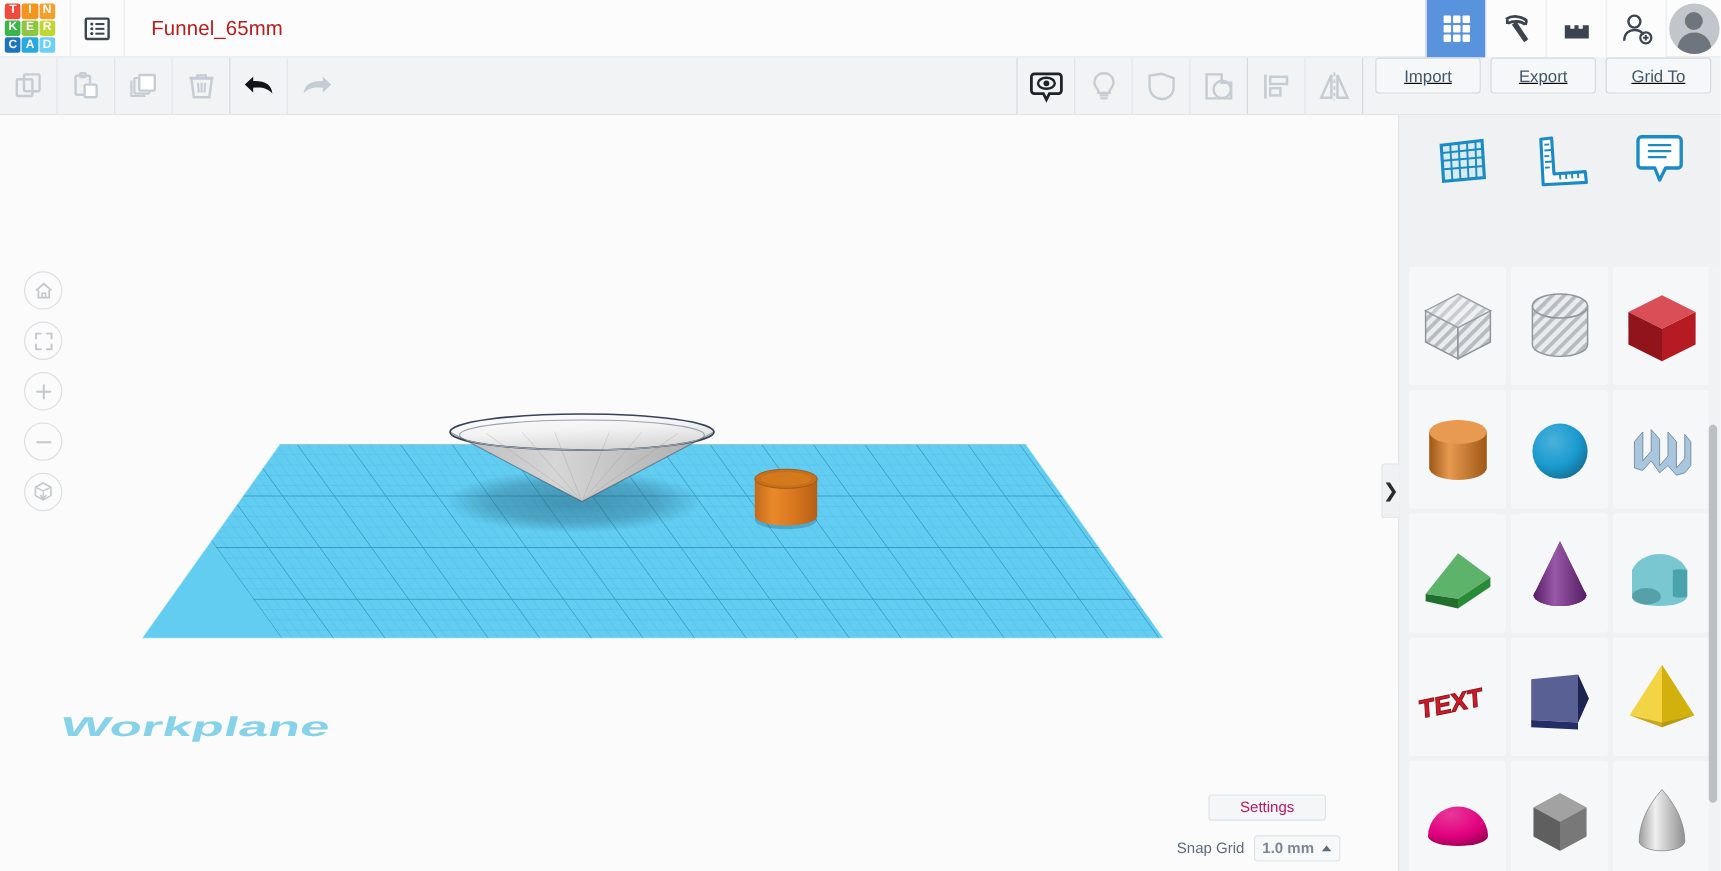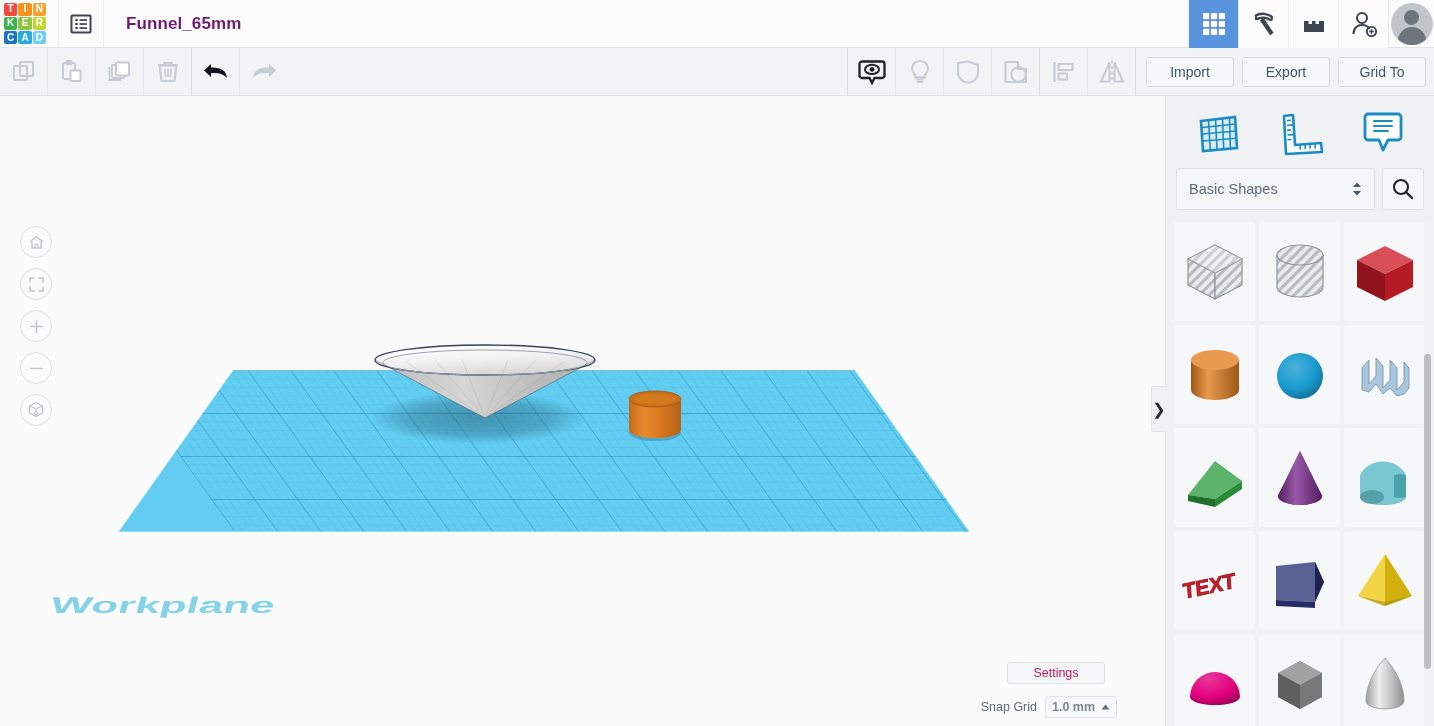--- a/index.html
+++ b/index.html
@@ -25,21 +25,21 @@
     display: flex; align-items: center; justify-content: center;
     font-size: 10px; font-weight: bold; color: #fff;
     border-radius: 2px; line-height: 1;
   }
   .menu-icon-btn {
     width: 46px; height: 48px; display: flex; align-items: center; justify-content: center;
     border-left: 1px solid #e9ecef; border-right: 1px solid #e9ecef;
     margin-left: 10px; cursor: pointer;
   }
   .doc-title {
-    font-size: 17px; color: #701a75; margin-left: 22px; letter-spacing: .1px; font-weight: bold;
+    font-size: 17px; color: #b91c1c; margin-left: 22px; letter-spacing: .1px;
   }
   .topbar-spacer { flex: 1; }
   .tb-right { display: flex; align-items: stretch; height: 48px; }
   .tb-icon {
     width: 50px; height: 48px; display: flex; align-items: center; justify-content: center;
     border-left: 1px solid #e9ecef; cursor: pointer; background: #fcfcfd;
   }
   .tb-icon.active { background: #5a93dd; }
   .avatar-wrap {
     width: 46px; height: 48px; display: flex; align-items: center; justify-content: center;
@@ -55,21 +55,21 @@
   }
   .avatar::after {
     content: ""; position: absolute; width: 28px; height: 22px; border-radius: 14px 14px 0 0;
     background: #6e757d; left: 7px; top: 24px;
   }
 
   
   .toolbar2 {
     position: absolute; top: 48px; left: 0; width: 1434px; height: 48px;
     background: #f1f3f4; border-bottom: 1px solid #dfe3e6;
-    display: flex; align-items: center;
+    display: flex;  text-decoration: underline;
   }
   .tool {
     width: 48px; height: 47px; display: flex; align-items: center; justify-content: center;
     cursor: pointer; border-right: 1px solid #e4e7ea;
   }
   .tool.last { border-right: 1px solid #d6dade; }
   .tool.nb { border-right: none; }
   .tool-sep { width: 1px; height: 47px; background: #d6dade; }
   .grow { flex: 1; }
   .txtbtn {
@@ -485,35 +485,20 @@
           <path d="M10,7 L40,7 A3,3 0 0 1 43,10 L43,30 A3,3 0 0 1 40,33 L30,33 L25,43 L21,33 L10,33 A3,3 0 0 1 7,30 L7,10 A3,3 0 0 1 10,7 Z" fill="#ffffff" stroke="#1a8bc4" stroke-width="2.8" stroke-linejoin="round"></path>
           <g stroke="#1a8bc4" stroke-width="1.8" stroke-linecap="round">
             <path d="M16,14 L34,14"></path>
               <path d="M16,19 L34,19"></path>
             <path d="M16,24 L30,24"></path>
           </g>
         </svg>
       </div>
     </div>
 
-    <div class="rp-selectrow">
-      <div class="rp-select">
-        <span class="lbl">Basic Shapes</span>
-        <svg width="10" height="16" viewBox="0 0 10 16">
-          <path d="M5 1.5 L9 6 L1 6 Z" fill="#41566c"></path>
-          <path d="M5 14.5 L9 10 L1 10 Z" fill="#41566c"></path>
-        </svg>
-      </div>
-      <div class="rp-searchbtn">
-        <svg width="24" height="24" viewBox="0 0 24 24">
-          <circle cx="10" cy="10" r="7" fill="none" stroke="#1d2329" stroke-width="2.1"></circle>
-          <path d="M15.2 15.2 L21 21" stroke="#1d2329" stroke-width="2.3" stroke-linecap="round"></path>
-        </svg>
-      </div>
-    </div>
 
     <div class="shapegrid">
       <div class="sg-inner" id="sg-inner">
           <div class="shape-cell" title="Box (hole)">
             <svg width="74" height="74" viewBox="0 0 74 74">
               <defs>
                 <pattern id="hp1" width="7" height="7" patternTransform="rotate(45)" patternUnits="userSpaceOnUse">
                   <rect width="3.4" height="7" fill="#b6bcc2"></rect>
                   <rect x="3.4" width="3.6" height="7" fill="#e9ebed"></rect>
                 </pattern>

